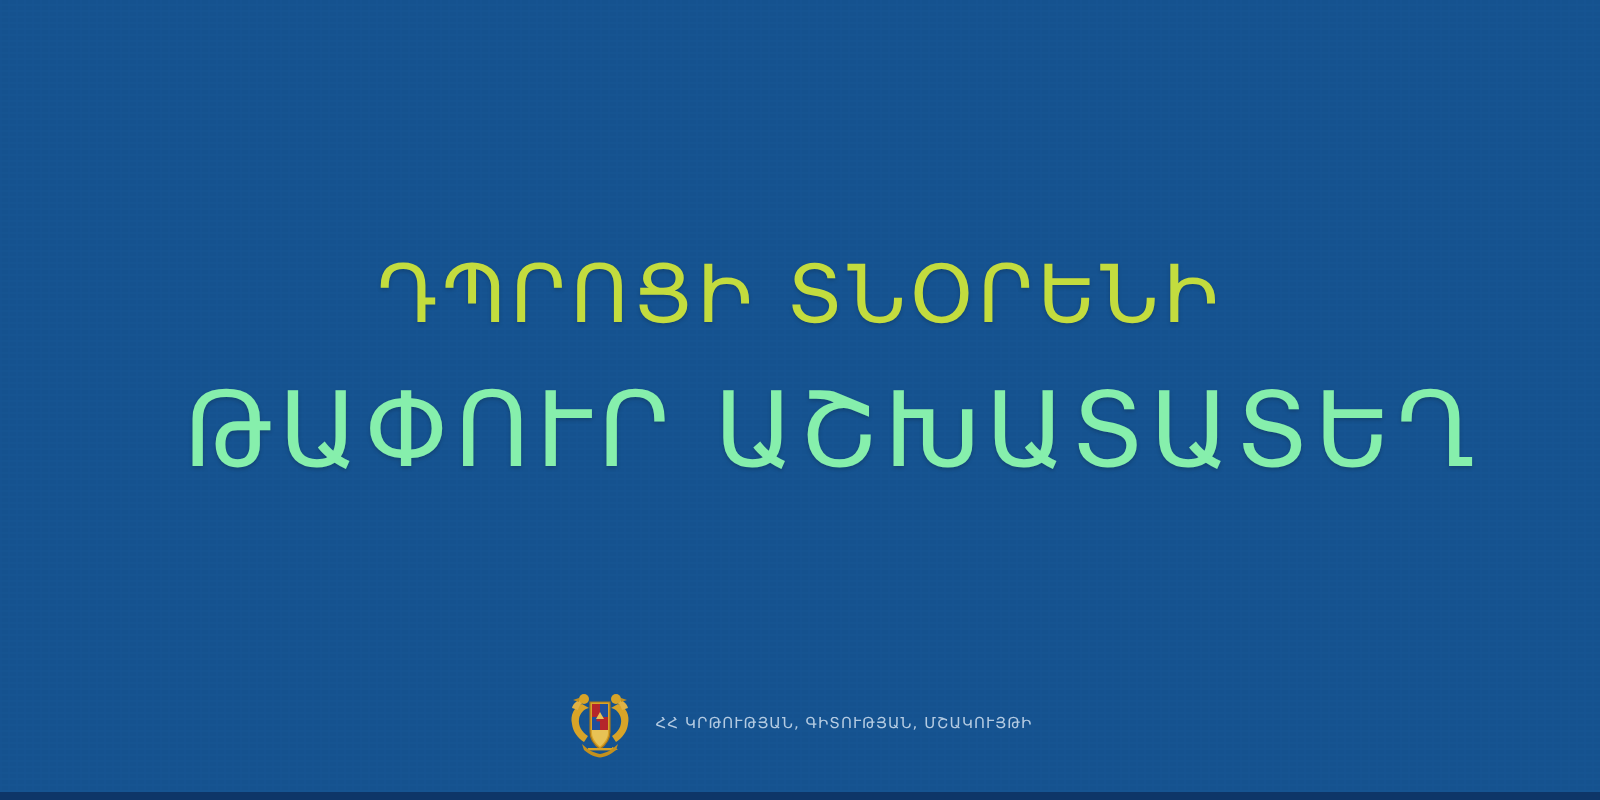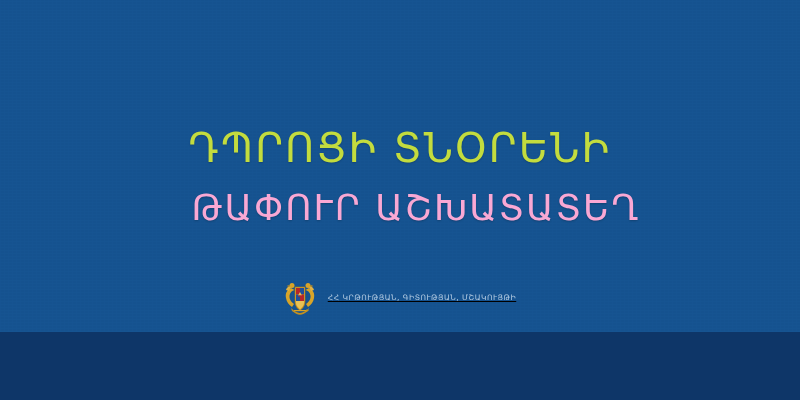--- a/index.html
+++ b/index.html
@@ -5,21 +5,21 @@
 <style>
   html, body {
     margin: 0;
     padding: 0;
     background: #0e3668;
   }
 
   #banner {
     position: relative;
     width: 800px;
-    height: 332px;
+    height: 396px;
     overflow: hidden;
     font-family: "DejaVu Sans", "Liberation Sans", sans-serif;
     
     background-color: #15528f;
     background-image:
       radial-gradient(circle at 8% 42%, rgba(38,116,183,0.55) 0%, rgba(38,116,183,0.0) 58%),
       linear-gradient(118deg,
         #1a5fa3 0%,
         #175severe 0%,
         #175a9c 16%,
@@ -69,22 +69,22 @@
   }
 
   #headline-line-1 {
     font-size: 40px;
     color: #c3dc3e;
     margin-bottom: 22px;
     text-shadow: 0 1px 2px rgba(0,0,0,0.18);
   }
 
   #headline-line-2 {
-    font-size: 36px;
-    color: #f9a8d4;
+    font-size: 52px;
+    color: #86efac;
     text-shadow: 0 1px 2px rgba(0,0,0,0.20);
     margin-left: 32px;
   }
 
   
   #footer {
     position: absolute;
     left: 0;
     right: 0;
     bottom: 8px;
@@ -100,21 +100,20 @@
     height: 36px;
     flex: 0 0 auto;
     display: block;
   }
 
   #ministry-text {
     display: flex;
     flex-direction: row;
     justify-content: center;
     line-height: 1.45;
-    text-decoration: underline;
   }
 
   .ministry-line {
     display: block;
     font-size: 7.5px;
     letter-spacing: 0.07em;
     color: #b4cbe2;
     white-space: nowrap;
     font-weight: 400;
   }

